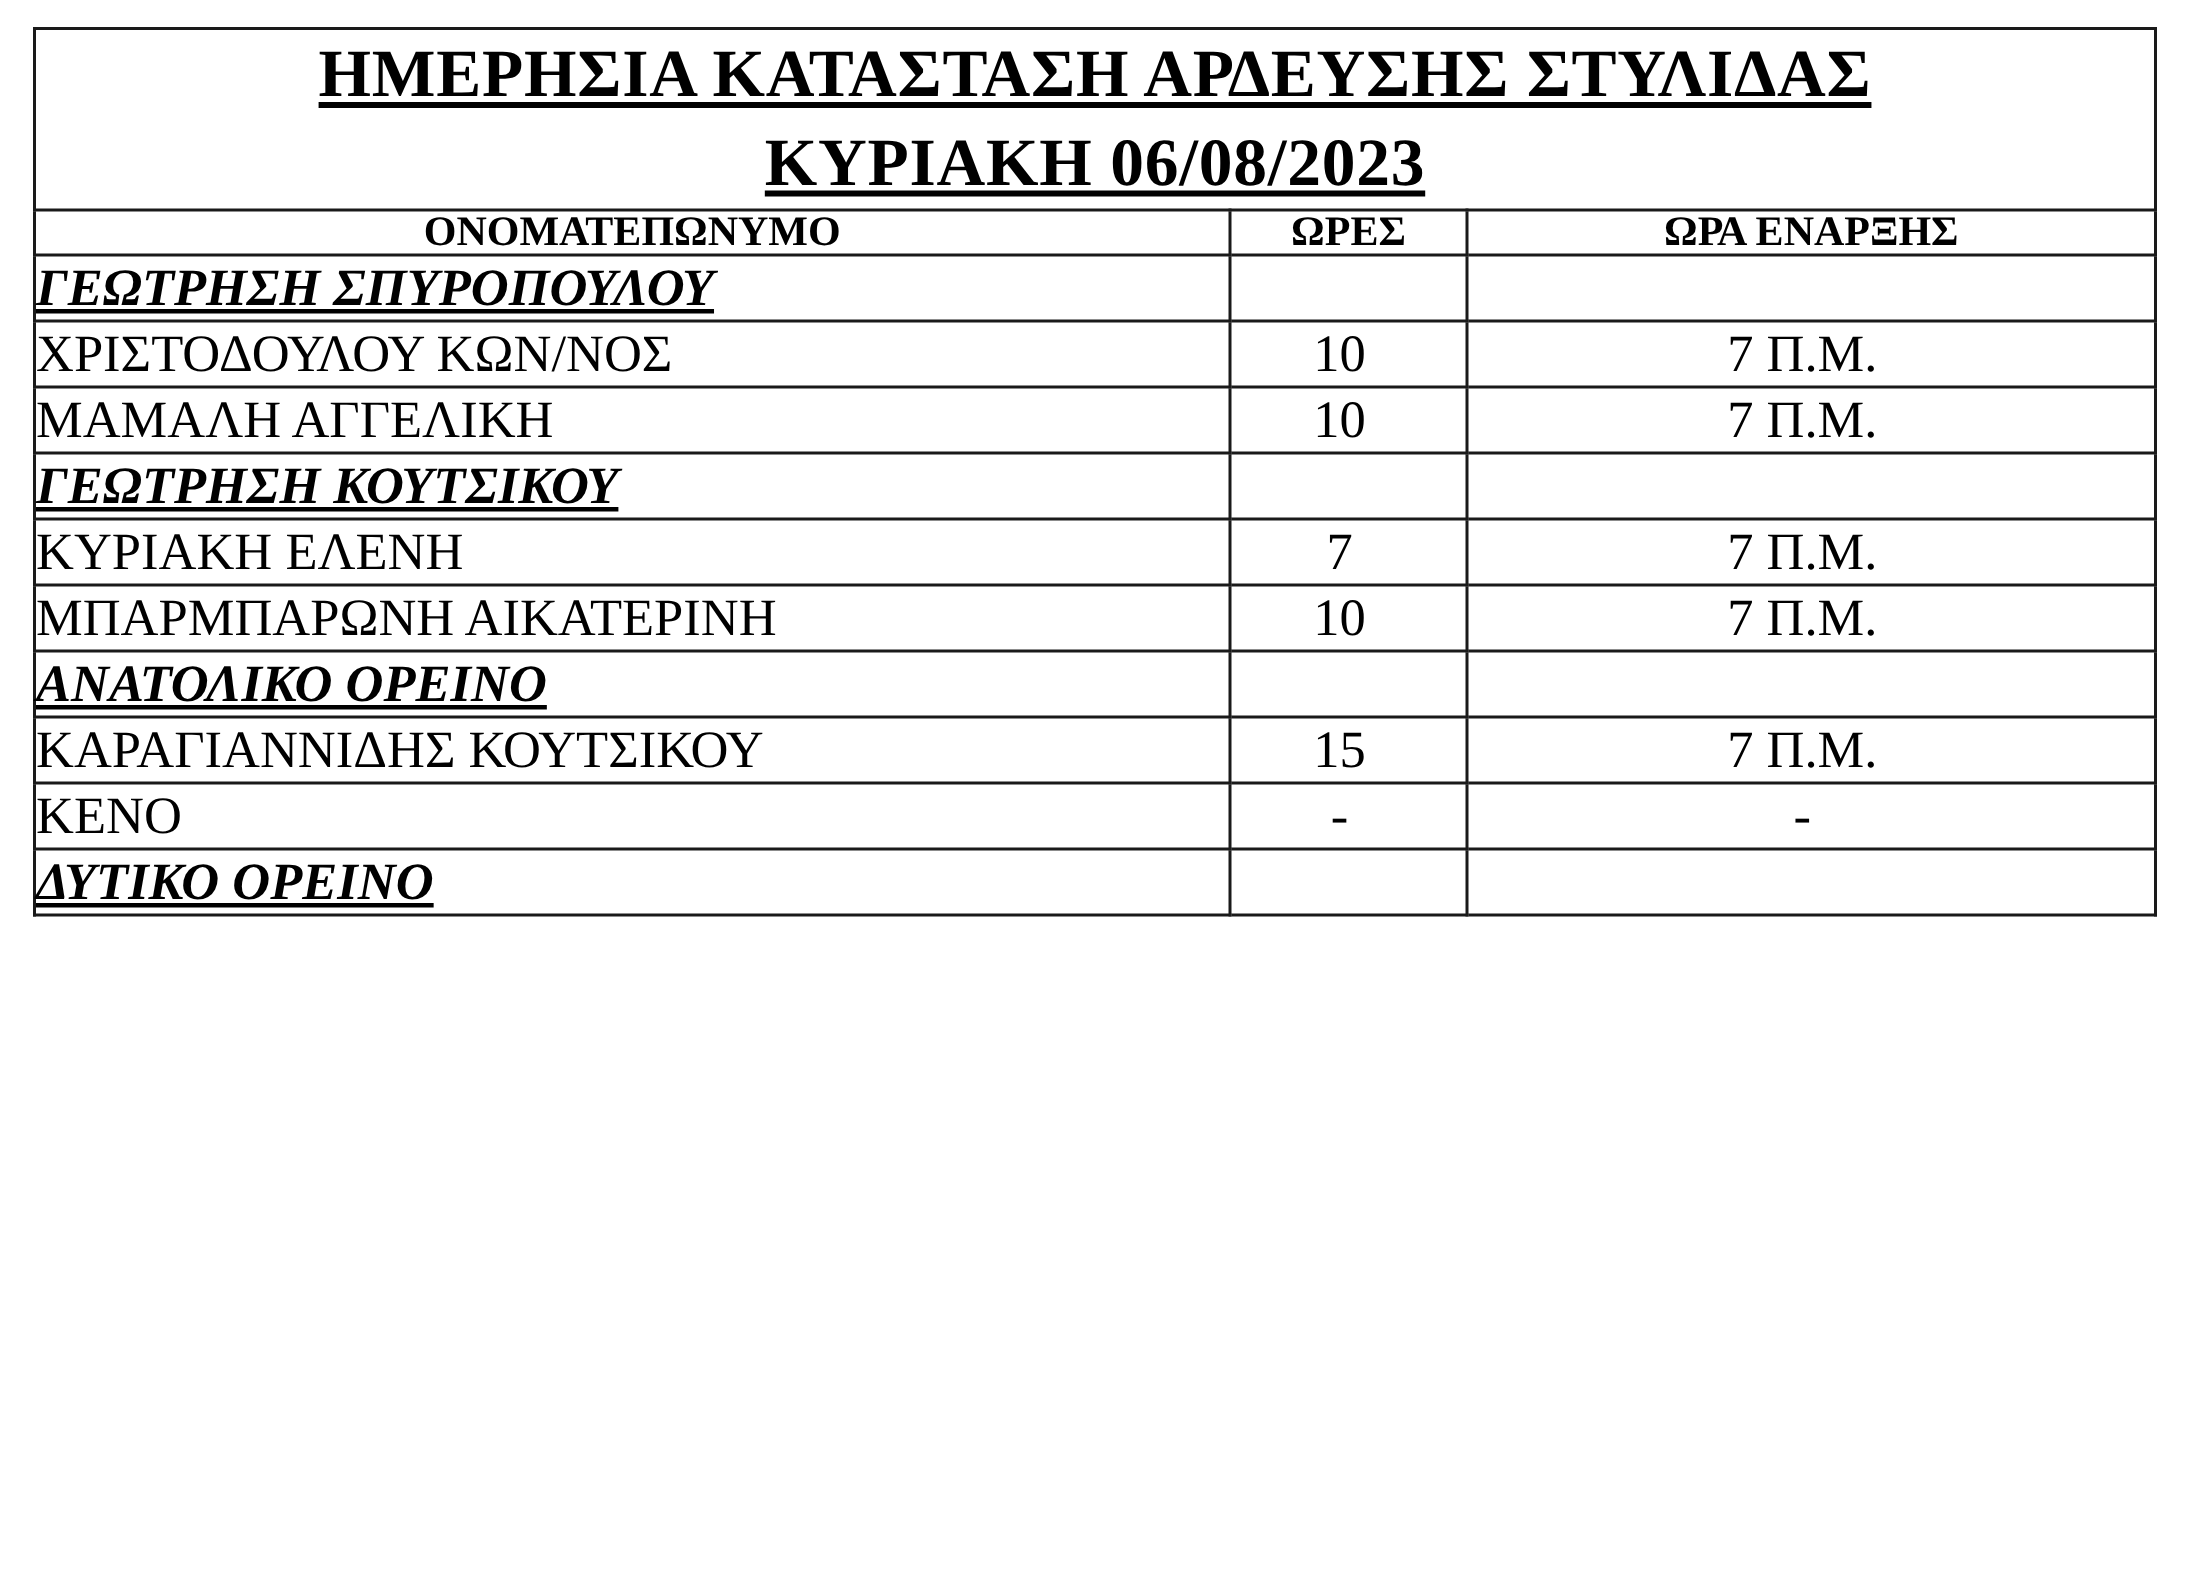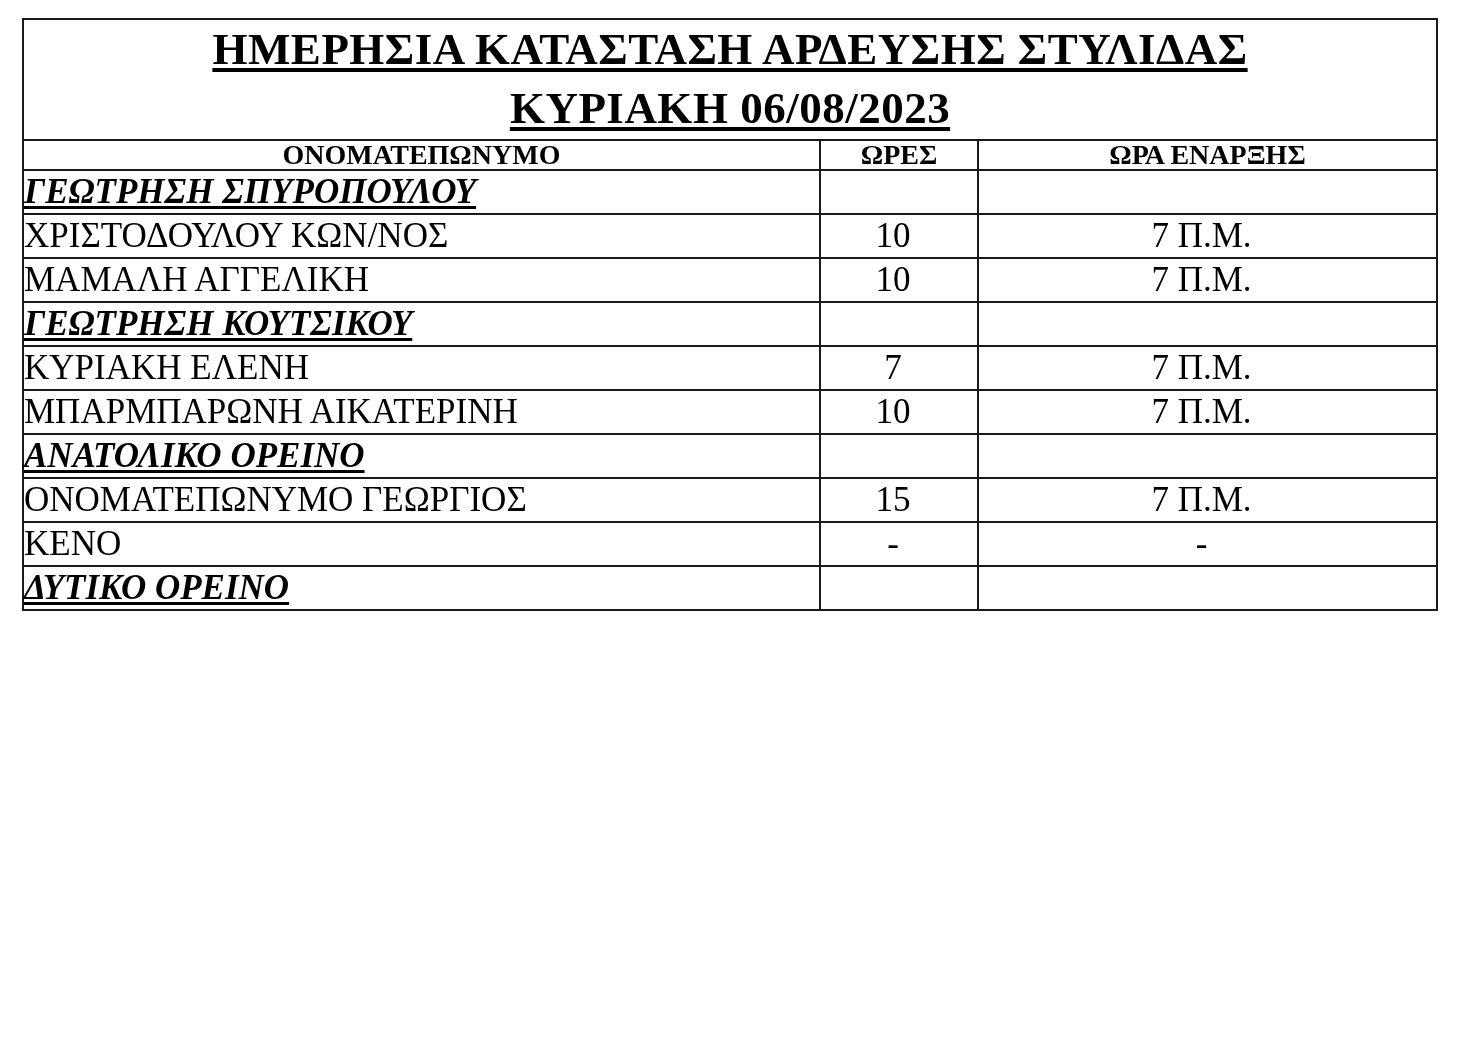--- a/index.html
+++ b/index.html
@@ -146,21 +146,21 @@
         <td class="row-cell center">7 Π.Μ.</td>
       </tr>
 
       <tr>
         <td class="section-cell">ΑΝΑΤΟΛΙΚΟ ΟΡΕΙΝΟ</td>
         <td class="row-cell center empty-cell"></td>
         <td class="row-cell center empty-cell"></td>
       </tr>
 
       <tr>
-        <td class="row-cell">ΟΝΟΜΑΤΕΠΩΝΥΜΟ ΓΕΩΡΓΙΟΣ</td>
+        <td class="row-cell">ΚΑΡΑΓΙΑΝΝΙΔΗΣ ΚΟΥΤΣΙΚΟΥ</td>
         <td class="row-cell center">15</td>
         <td class="row-cell center">7 Π.Μ.</td>
       </tr>
 
       <tr>
         <td class="row-cell">ΚΕΝΟ</td>
         <td class="row-cell center">-</td>
         <td class="row-cell center">-</td>
       </tr>
 

